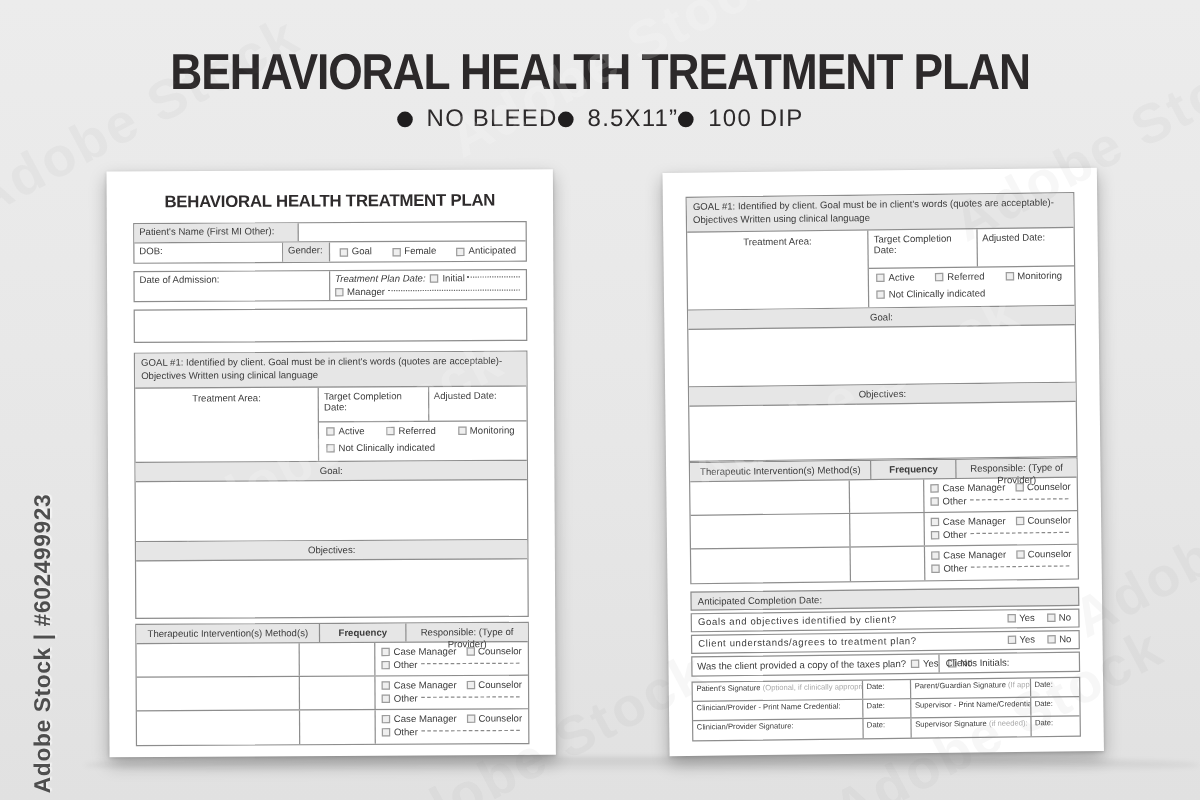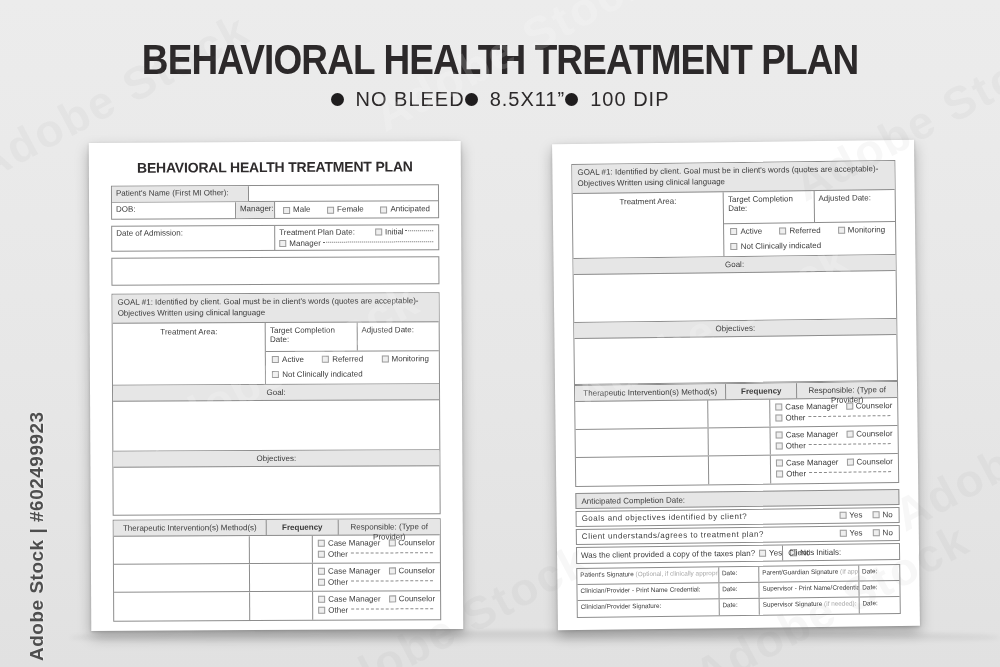--- a/index.html
+++ b/index.html
@@ -134,43 +134,43 @@
 <section class="page page-left">
   <h2 class="page-title">BEHAVIORAL HEALTH TREATMENT PLAN</h2>
 
   <div class="box">
     <div class="row h16 bb">
       <div class="cell gray br" style="width:42%">Patient's Name (First MI Other):</div>
       <div class="cell grow"></div>
     </div>
     <div class="row h16">
       <div class="cell br" style="width:38%">DOB:</div>
-      <div class="cell gray br" style="width:12%">Manager:</div>
+      <div class="cell gray br" style="width:12%">Gender:</div>
       <div class="cell grow" style="display:flex; justify-content:space-between; padding:2px 8px;">
         <span class="cbitem">
             <span class="cb"></span>
-            <span>Male</span>
+            <span>Goal</span>
           </span>
         <span class="cbitem">
             <span class="cb"></span>
             <span>Female</span>
           </span>
         <span class="cbitem">
             <span class="cb"></span>
             <span>Anticipated</span>
           </span>
       </div>
     </div>
   </div>
 
   <div class="box mt6 row h26">
     <div class="cell br" style="width:50%">Date of Admission:</div>
     <div class="grow" style="padding:2px 4px;">
       <div style="display:flex; align-items:center;">
-        <span style="font-size:8px; margin-right:20px;">Treatment Plan Date:</span>
+        <span style="font-size:8px; margin-right:4px;font-style:italic;">Treatment Plan Date:</span>
         <span class="cbitem">
             <span class="cb"></span>
             <span>Initial</span>
           </span>
         <span class="leader-dots"></span>
       </div>
       <div style="display:flex; align-items:center; margin-top:2px;">
         <span class="cbitem">
             <span class="cb"></span>
             <span>Manager</span>

